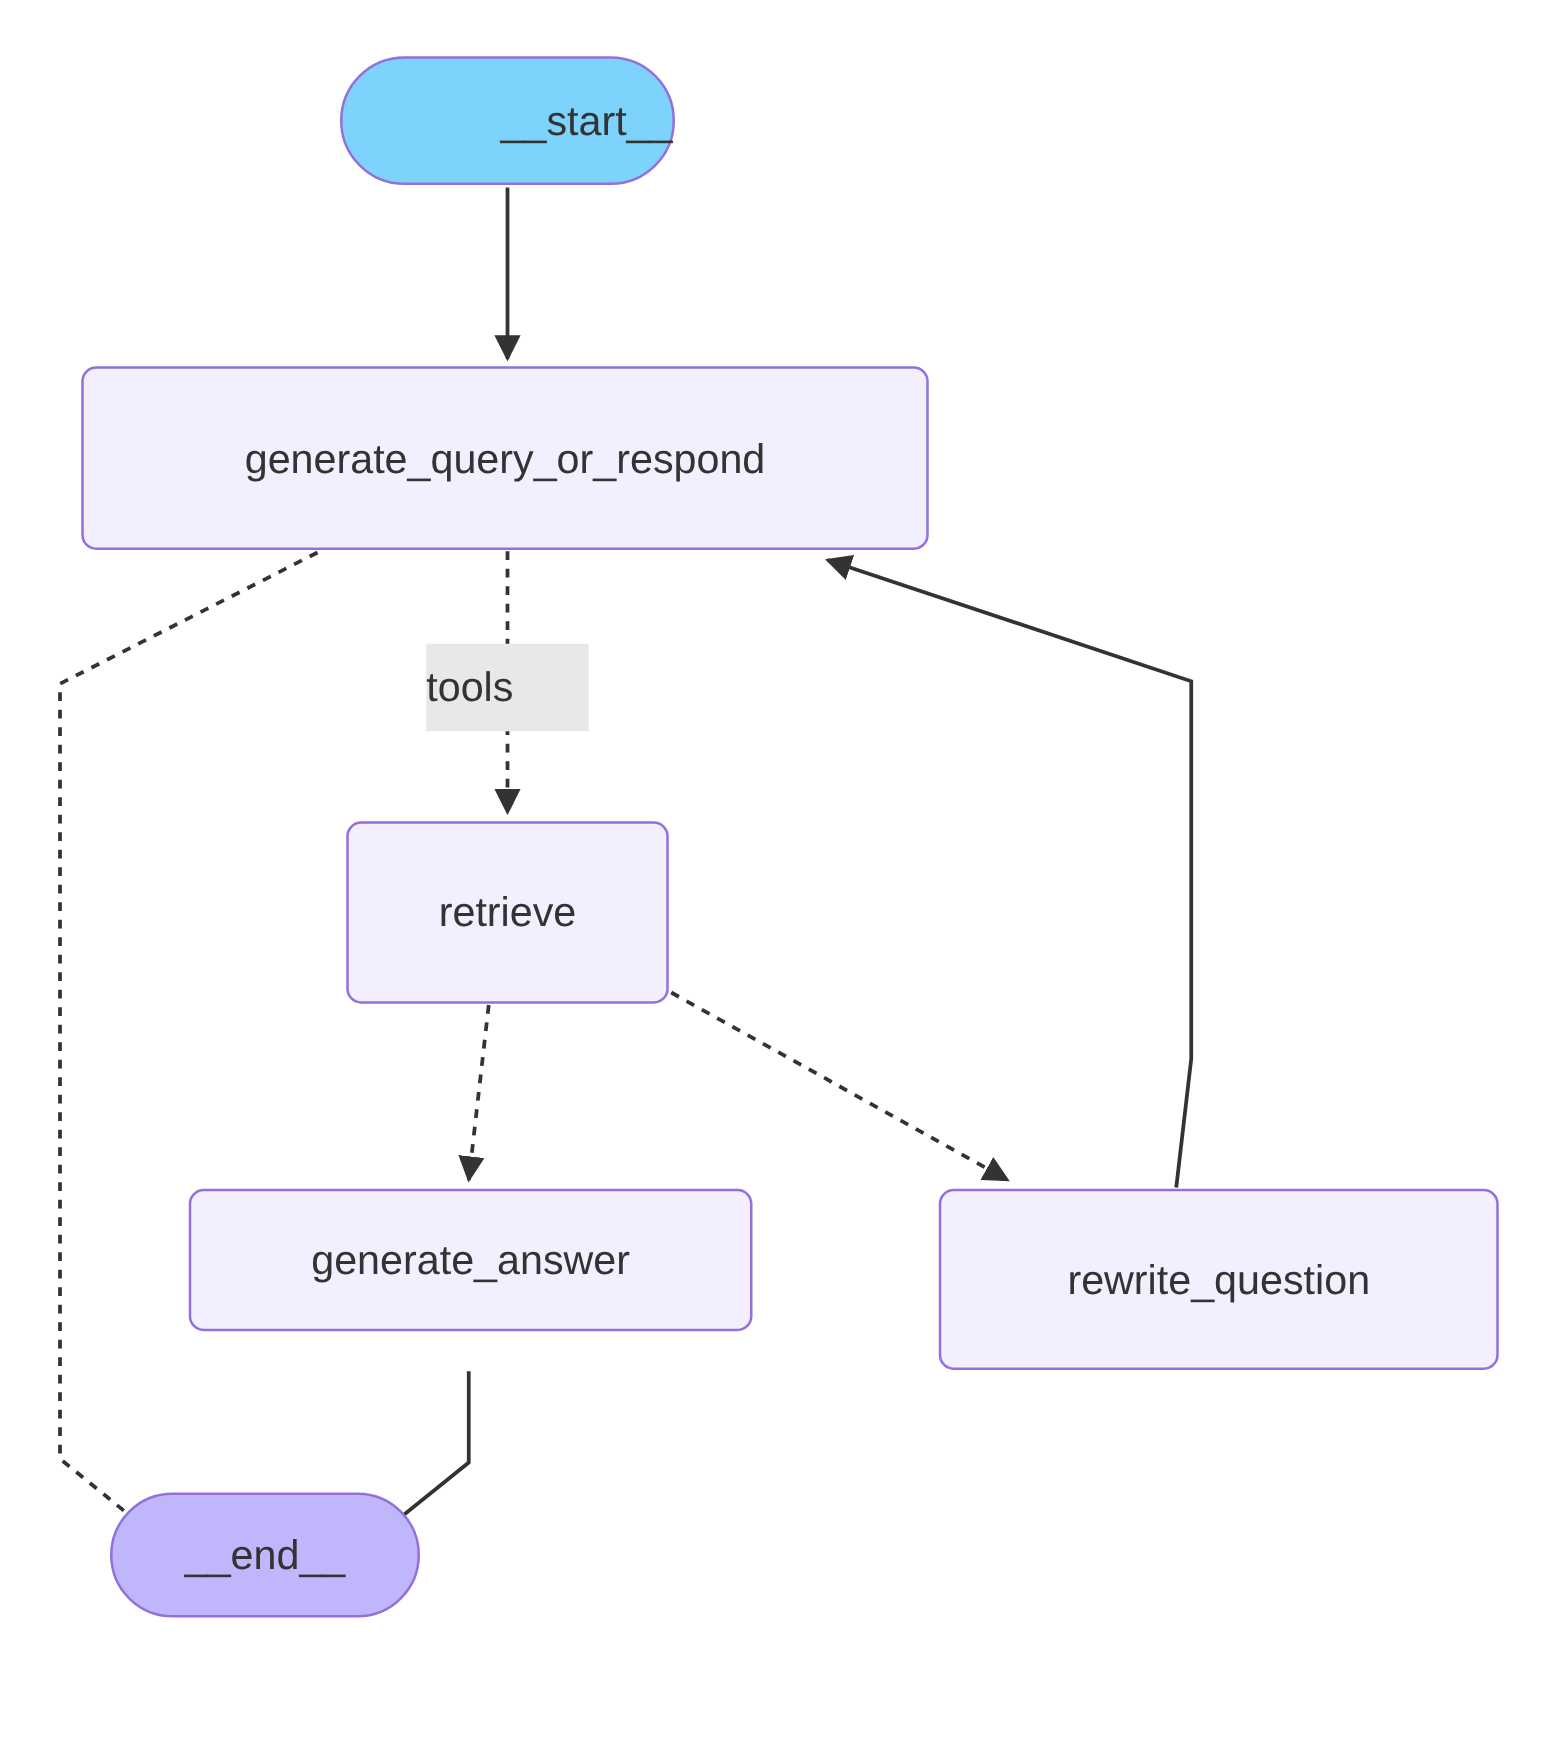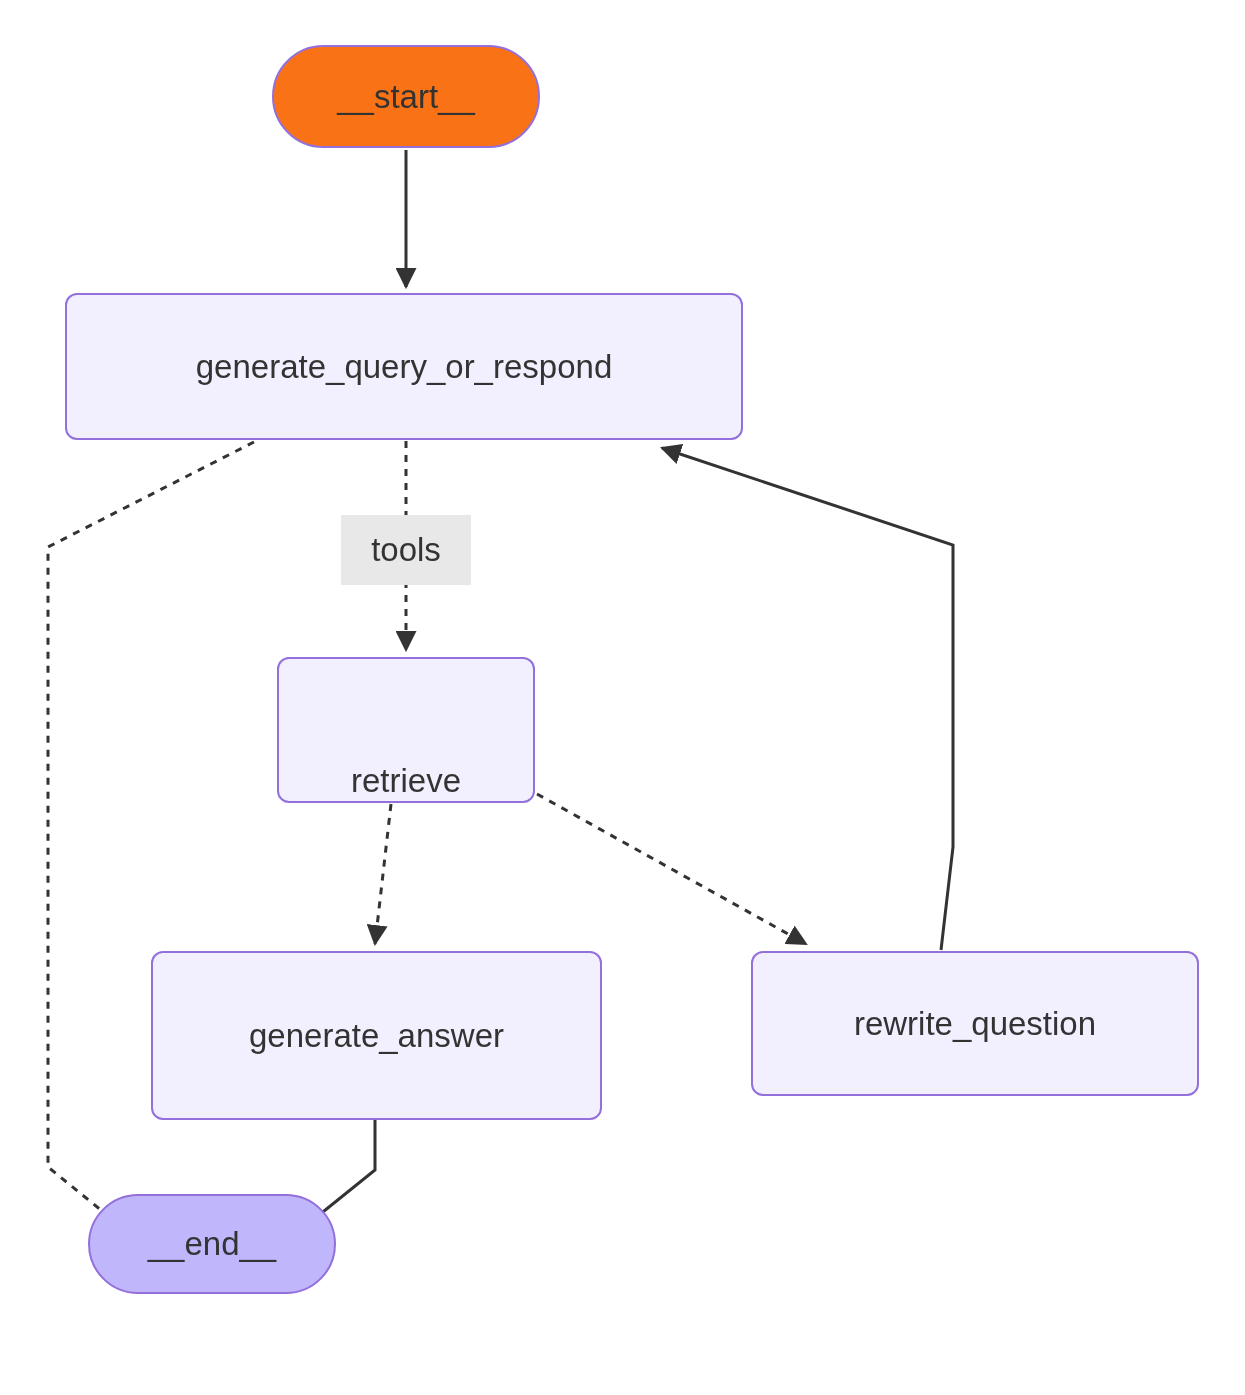--- a/index.html
+++ b/index.html
@@ -42,30 +42,30 @@
     color: var(--text, #333333);
     font-size: 33px;
     display: flex;
     align-items: center;
     justify-content: center;
     text-align: center;
     line-height: 1.2;
     white-space: nowrap;
   }
   .node.box { border-radius: 12px; }
-  .node.pill { border-radius: 52px; background: #f97316; }
+  .node.pill { border-radius: 52px; background: #7dd3fc; justify-content: flex-end; }
   .node.pill-filled { border-radius: 50px; background: var(--end-fill, #bfb6fc); }
   .edge-label {
     position: absolute;
     background: var(--edge-label-bg, #e8e8e8);
     color: var(--text, #333333);
     font-size: 33px;
     display: flex;
     align-items: center;
-    justify-content: center;
+    justify-content: flex-start;
     line-height: 1.2;
   }
 </style>
 </head>
 <body>
 
 <div class="canvas">
 
   <svg class="edges" viewBox="0 0 1245 1395" xmlns="http://www.w3.org/2000/svg">
     <defs>
@@ -87,25 +87,25 @@
   </div>
 
   <div class="node box" style="left:65px; top:293px; width:678px; height:147px;">
     <span>generate_query_or_respond</span>
   </div>
 
   <div class="edge-label" style="left:341px; top:515px; width:130px; height:70px;">
     <span>tools</span>
   </div>
 
-  <div class="node box" style="left:277px; top:657px; width:258px; height:146px;align-items:flex-end;">
+  <div class="node box" style="left:277px; top:657px; width:258px; height:146px;">
     <span>retrieve</span>
   </div>
 
-  <div class="node box" style="left:151px; top:951px; width:451px; height:169px;">
+  <div class="node box" style="left:151px; top:951px; width:451px; height:114px;">
     <span>generate_answer</span>
   </div>
 
   <div class="node box" style="left:751px; top:951px; width:448px; height:145px;align-items:center;">
     <span>rewrite_question</span>
   </div>
 
   <div class="node pill-filled" style="left:88px; top:1194px; width:248px; height:100px;">
     <span>__end__</span>
   </div>

